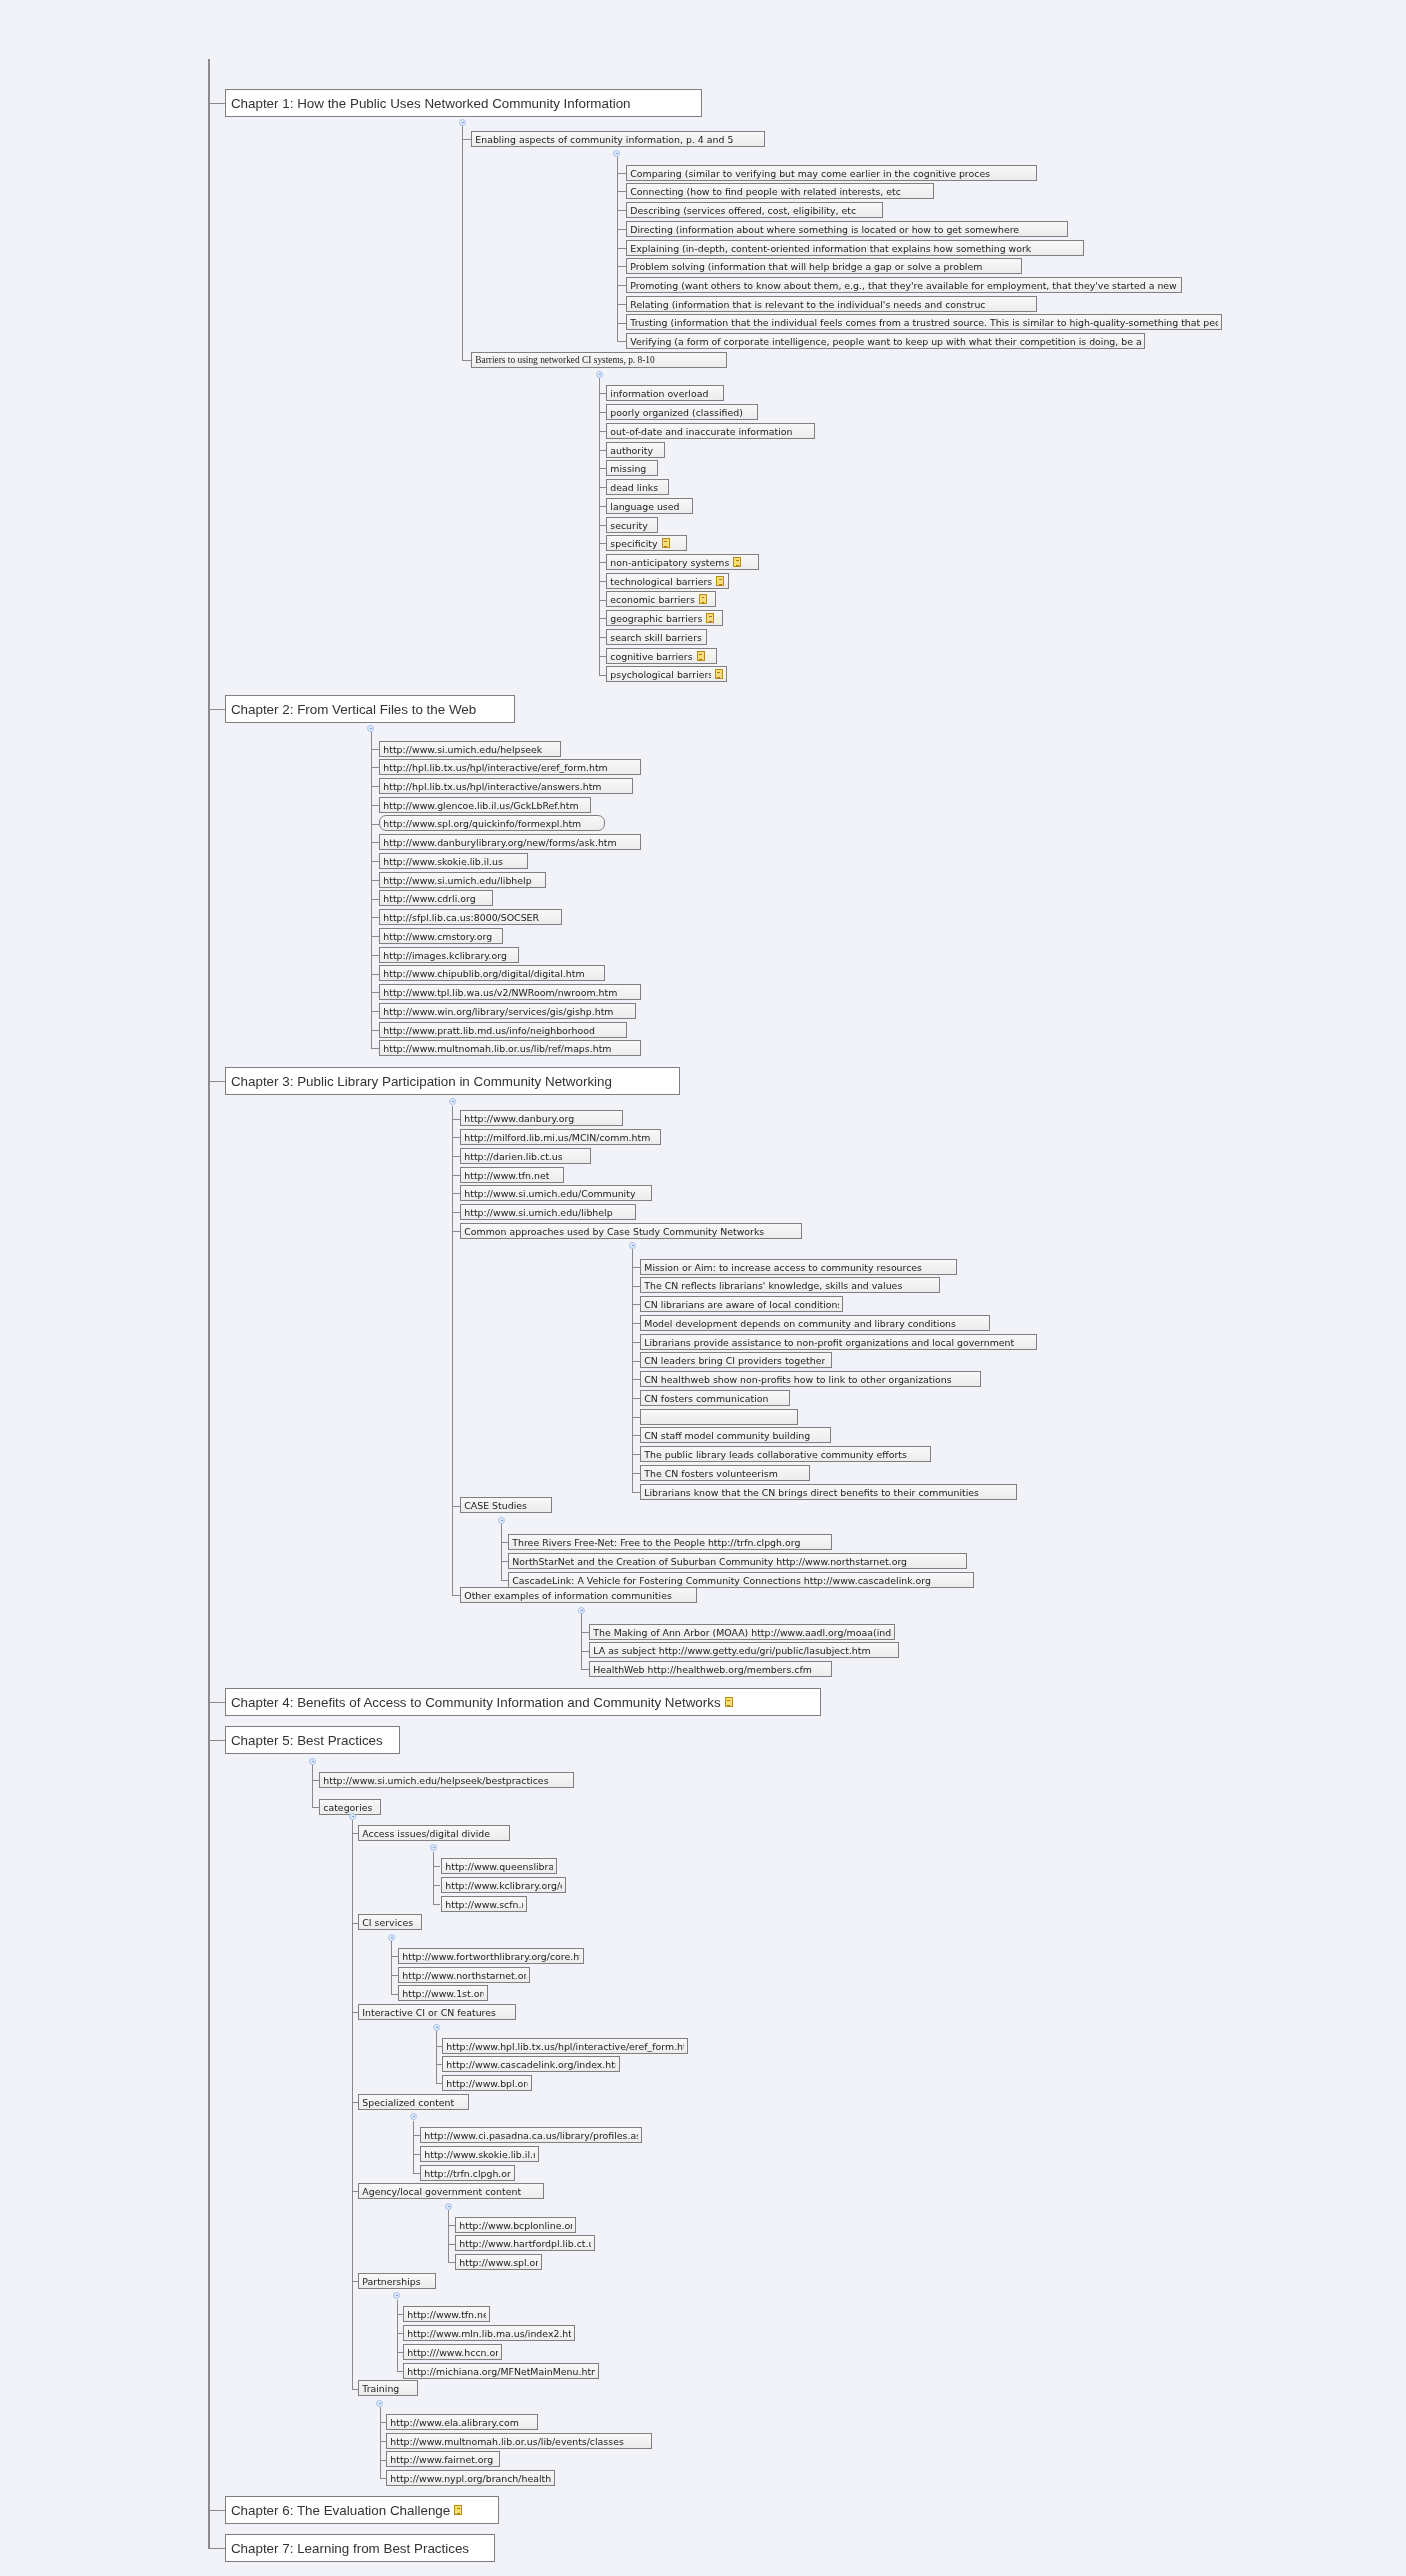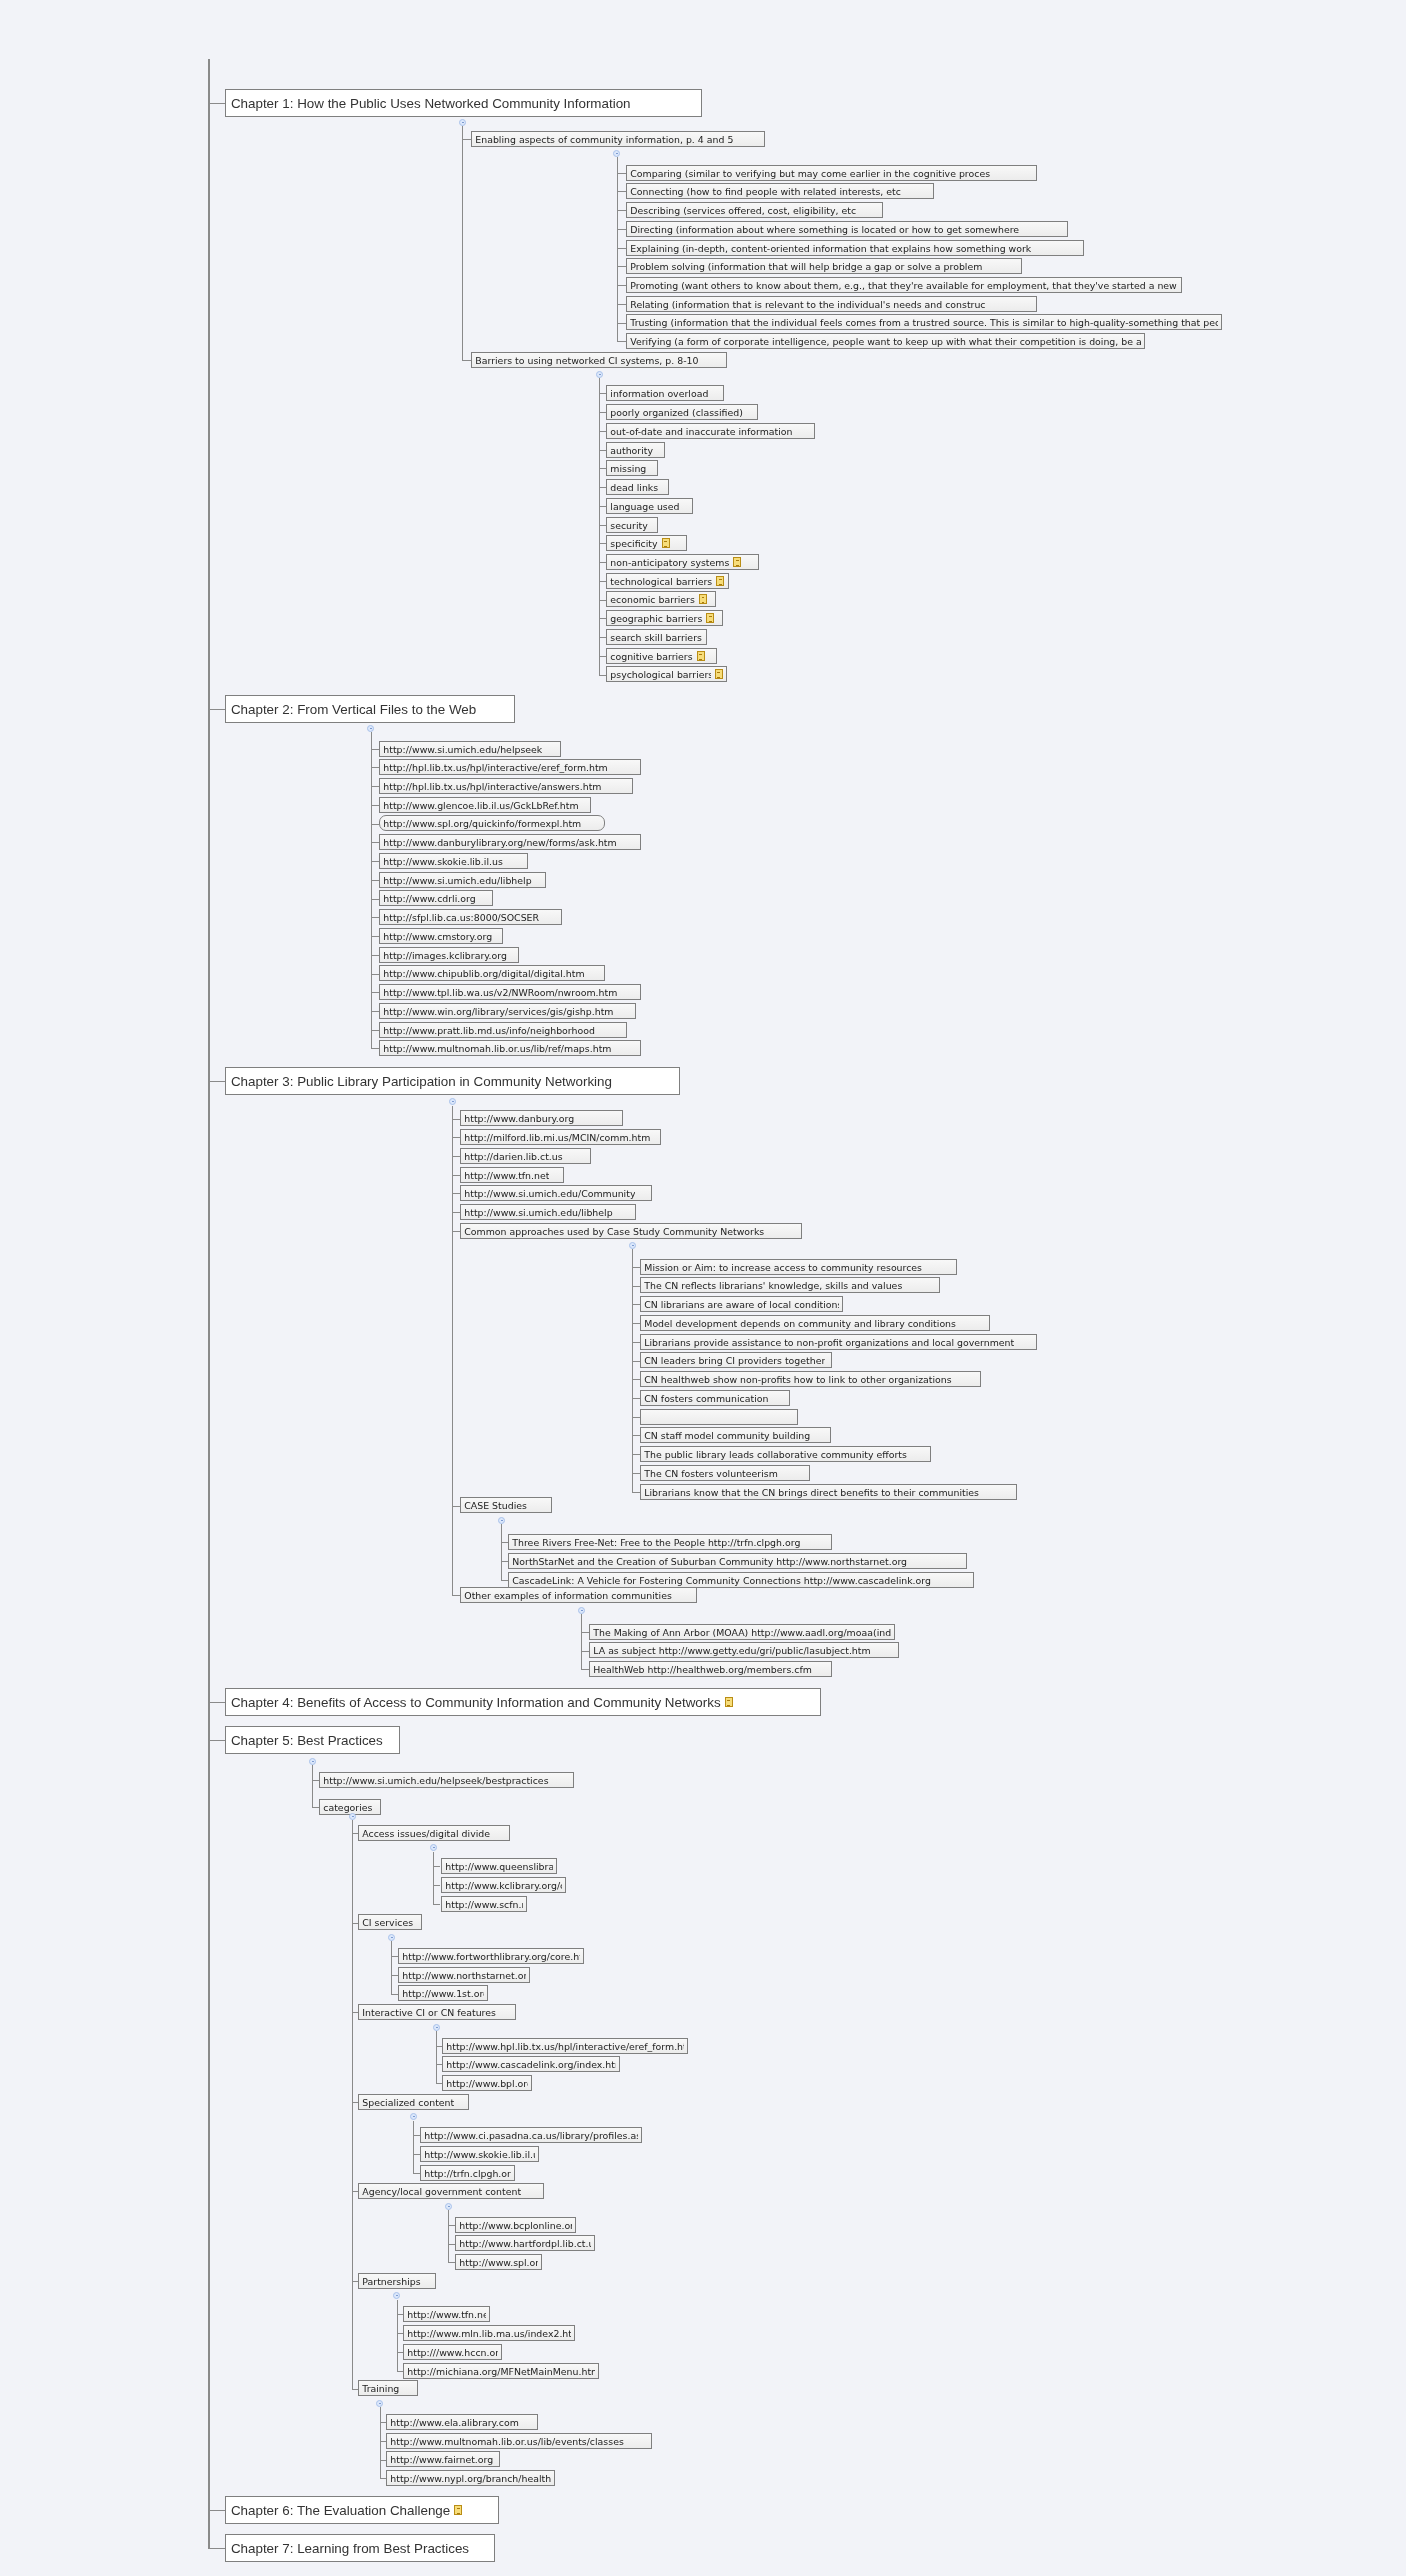--- a/index.html
+++ b/index.html
@@ -124,21 +124,21 @@
     <div class="line" style="left: 617px; top: 323px; width: 9px; height: 0.8px;"></div>
     <div class="node" style="left: 626px; top: 314px; width: 596px;">
       <span style="overflow: hidden; text-overflow: clip;">Trusting (information that the individual feels comes from a trustred source. This is similar to high-quality-something that people said they wan</span>
     </div>
     <div class="line" style="left: 617px; top: 341px; width: 9px; height: 0.8px;"></div>
     <div class="node" style="left: 626px; top: 333px; width: 519px;">
       <span style="overflow: hidden; text-overflow: clip;">Verifying (a form of corporate intelligence, people want to keep up with what their competition is doing, be aware of new trends,</span>
     </div>
     <div class="line" style="left: 462px; top: 360px; width: 9px; height: 0.8px;"></div>
     <div class="node" style="left: 471px; top: 352px; width: 256px;">
-      <span style="overflow: hidden; text-overflow: clip;">Barriers to using networked CI systems, p. 8-10</span>
+      <span style="overflow: hidden; text-overflow: clip; font-family: Liberation Serif, serif;">Barriers to using networked CI systems, p. 8-10</span>
     </div>
     <div class="toggle" style="left: 596px; top: 371px;"></div>
     <div class="line" style="left: 599px; top: 378px; width: 0.8px; height: 297px;"></div>
     <div class="line" style="left: 599px; top: 393px; width: 7.3px; height: 0.8px;"></div>
     <div class="node" style="left: 606px; top: 385px; width: 118px;">
       <span style="overflow: hidden; text-overflow: clip;">information overload</span>
     </div>
     <div class="line" style="left: 599px; top: 412px; width: 7.3px; height: 0.8px;"></div>
     <div class="node" style="left: 606px; top: 404px; width: 152px;">
       <span style="overflow: hidden; text-overflow: clip;">poorly organized (classified)</span>

